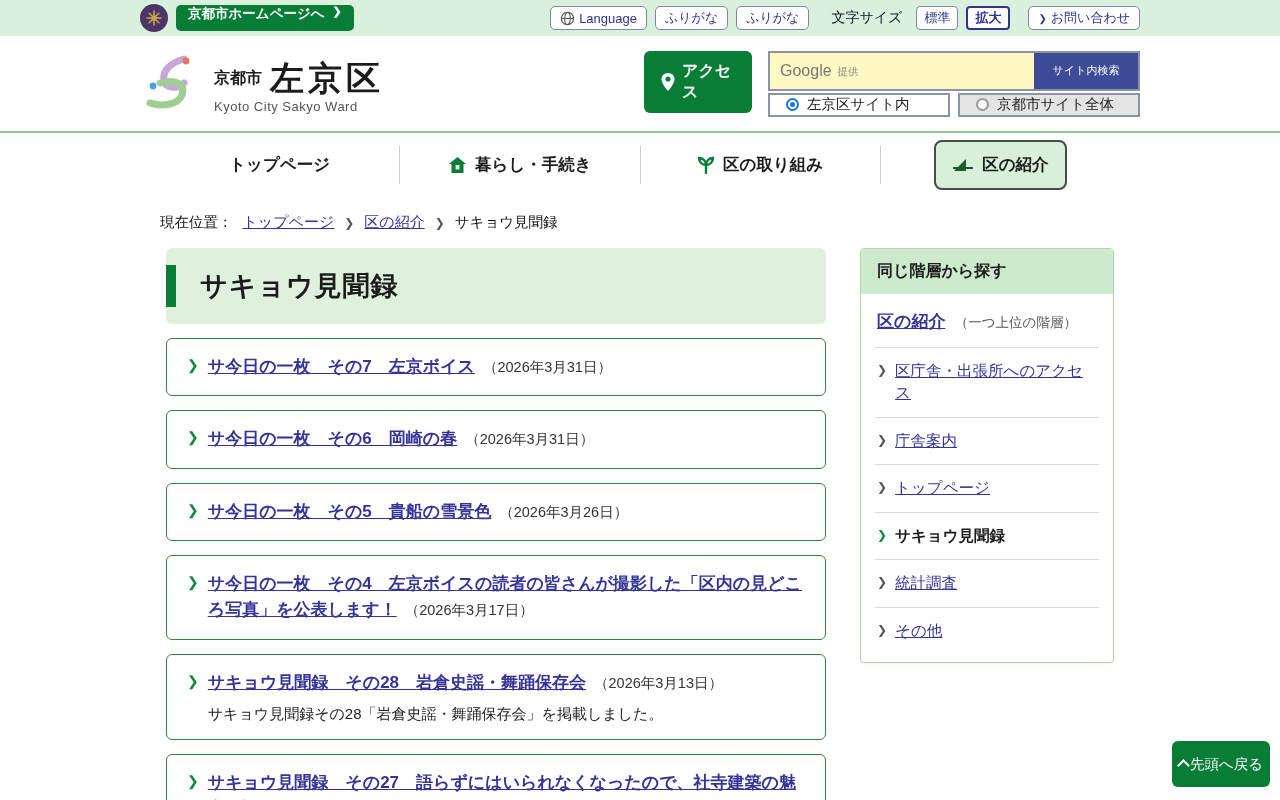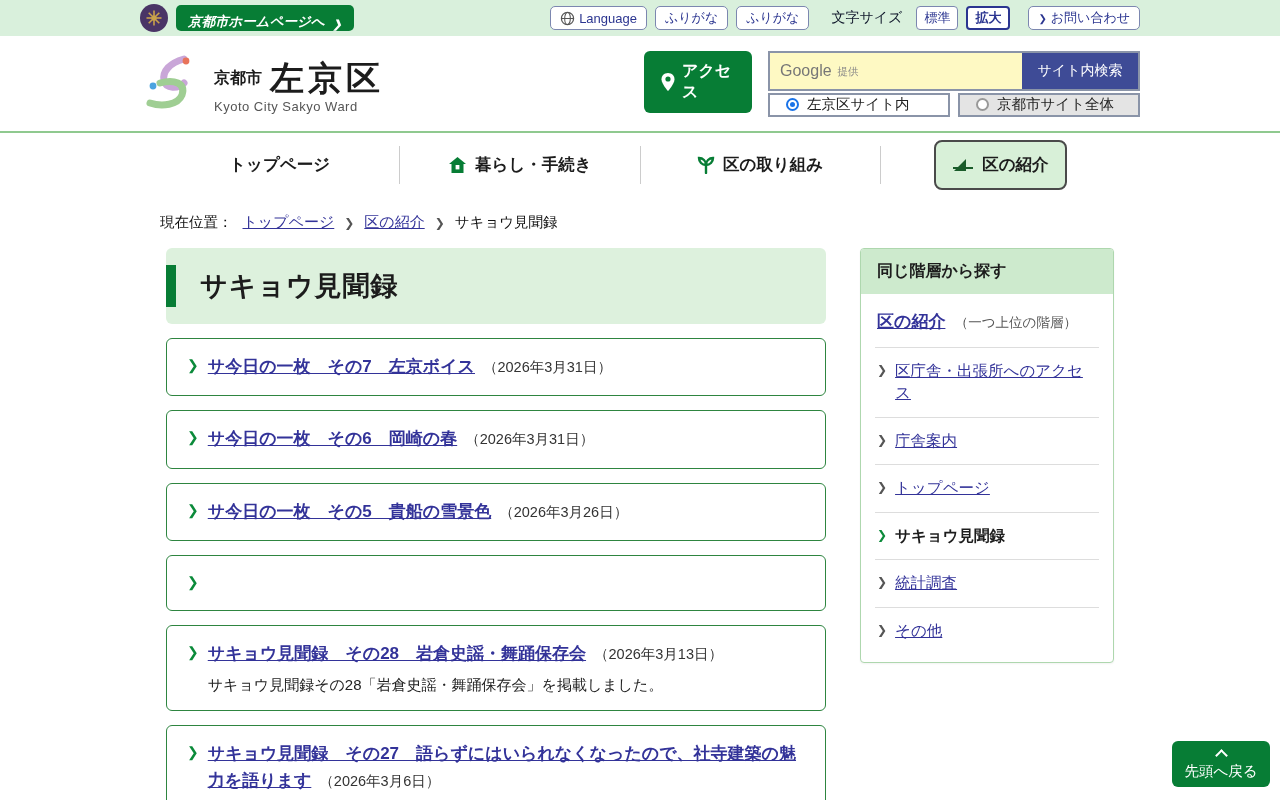--- a/index.html
+++ b/index.html
@@ -14,21 +14,21 @@
   *{margin:0;padding:0;box-sizing:border-box;}
   html,body{width:1280px;height:800px;overflow:hidden;}
   body{font-family:"Liberation Sans","DejaVu Sans",sans-serif;background:#fff;color:var(--dark);}
   a{text-decoration:underline;color:var(--navy);}
 
   
   .topbar{background:var(--pale);height:36px;}
   .topbar-inner{width:1000px;margin:0 auto;height:100%;display:flex;align-items:center;gap:8px;}
   .emblem{width:28px;height:28px;border-radius:50%;background:#4a3566;display:flex;align-items:center;justify-content:center;flex:0 0 auto;}
   .emblem svg{display:block;}
-  .home-btn{background:var(--green);color:#fff;border:none;border-radius:5px;height:26px;padding:0 12px;font-size:13.5px;font-weight:bold;display:flex;align-items:flex-end;gap:8px;cursor:pointer;font-style:italic;}
+  .home-btn{background:var(--green);color:#fff;border:none;border-radius:5px;height:26px;padding:0 12px;font-size:13.5px;font-weight:bold;display:flex;align-items:flex-start;gap:8px;cursor:pointer;}
   .home-btn .chev{color:#fff;font-size:11px;}
   .topbar-spacer{flex:1;}
   .pill{background:#fff;border:1px solid var(--pill-border);border-radius:5px;height:24px;padding:0 9px;font-size:13px;color:#2b3590;display:flex;align-items:center;gap:4px;cursor:pointer;font-family:inherit;}
   .fs-label{font-size:14px;color:#0f172a;margin:0 6px 0 14px;}
   .fs-btn{background:#fff;border:1px solid var(--pill-border);border-radius:4px;height:24px;padding:0 7px;font-size:13px;color:#2b3590;cursor:pointer;font-family:inherit;}
   .fs-btn.active{border-width:2px;border-color:#2b3590;font-weight:bold;}
   .pill .pre-chev{font-size:10px;}
 
   
   .site-header{background:#fff;height:97px;border-bottom:2px solid #8fc98f;}
@@ -40,21 +40,21 @@
   .logo-city{font-size:16px;font-weight:bold;padding-bottom:6px;}
   .logo-ward{font-size:34px;font-weight:600;letter-spacing:4px;line-height:1;}
   .logo-en{font-size:13px;color:#555;margin-top:4px;letter-spacing:.5px;}
   .header-right{margin-left:auto;display:flex;align-items:flex-start;gap:16px;padding-top:0;}
   .access-btn{background:var(--green);color:#fff;border:none;border-radius:6px;width:108px;height:62px;font-size:16px;font-weight:bold;display:flex;align-items:center;justify-content:center;gap:6px;cursor:pointer;line-height:1.3;text-align:left;}
   .search{width:372px;}
   .search-row{display:flex;border:2px solid #8a94a8;height:40px;}
   .search-input{flex:1;background:#fef9c3;display:flex;align-items:center;gap:6px;padding:0 10px;cursor:text;}
   .search-input .g{color:#777;font-size:16px;}
   .search-input .prov{color:#888;font-size:10.5px;padding-top:3px;}
-  .search-btn{background:var(--btn-navy);color:#fff;border:none;width:116px;font-size:14px;cursor:pointer;font-family:inherit;}
+  .search-btn{background:var(--btn-navy);color:#fff;border:none;width:104px;font-size:11px;cursor:pointer;font-family:inherit;}
   .search-scope{display:flex;gap:8px;margin-top:2px;}
   .scope{flex:1;display:flex;align-items:center;gap:8px;border:2px solid #8a94a8;height:24px;padding:0 16px;font-size:14.5px;color:#222;cursor:pointer;}
   .scope.selected{background:#fff;}
   .scope.unselected{background:#e4e4e4;}
   .radio{width:13px;height:13px;border-radius:50%;border:2px solid #999;background:#fff;flex:0 0 auto;position:relative;}
   .radio.on{border-color:#1a73e8;}
   .radio.on::after{content:"";position:absolute;inset:2px;border-radius:50%;background:#1a73e8;}
 
   
   .mainnav{width:960px;margin:0 auto;height:64px;display:flex;align-items:center;}
@@ -89,21 +89,21 @@
   .sb-body{padding:4px 14px 8px;}
   .sb-parent{padding:12px 2px 14px;border-bottom:1px solid #ddd;font-size:13.5px;color:#555;font-family:Liberation Serif, serif;}
   .sb-parent a{font-size:17px;font-weight:bold;margin-right:6px;}
   .sb-item{display:flex;gap:8px;padding:12px 2px;border-bottom:1px solid #ddd;font-size:15.5px;line-height:1.45;align-items:flex-start;}
   .sb-item:last-child{border-bottom:none;}
   .sb-item .chev-s{color:#555;font-weight:bold;font-size:12px;padding-top:2px;flex:0 0 auto;}
   .sb-item.current{font-weight:bold;color:#1c1c1c;}
   .sb-item.current .chev-s{color:#0b8a3a;}
 
   
-  .back-top{position:fixed;right:10px;bottom:13px;background:var(--green);color:#fff;border:none;border-radius:6px;width:98px;height:46px;font-size:14.5px;cursor:pointer;display:flex;flex-direction:column;align-items:center;justify-content:center;gap:2px;font-family:inherit;}
+  .back-top{position:fixed;right:10px;bottom:13px;background:var(--green);color:#fff;border:none;border-radius:6px;width:98px;height:46px;font-size:14.5px;cursor:pointer;display:flex;align-items:center;justify-content:center;gap:2px;font-family:inherit;}
   .up-chev{width:9px;height:9px;border-left:2.5px solid #fff;border-top:2.5px solid #fff;transform:rotate(45deg);margin-top:3px;}
 
   .icon-svg{display:block;}
 </style>
 </head>
 <body>
 
 <div class="topbar">
   <div class="topbar-inner">
     <span class="emblem">
@@ -265,20 +265,23 @@
           </div>
         </div>
         <div class="article">
           <span class="chev-g">❯</span>
           <div>
             <p class="article-title"><a href="#" class="article-link">サ今日の一枚　その5　貴船の雪景色</a><span class="article-date">（2026年3月26日）</span></p>
           </div>
         </div>
         <div class="article">
           <span class="chev-g">❯</span>
+          <div>
+            <p class="article-title"><a href="#" class="article-link">サ今日の一枚　その4　左京ボイスの読者の皆さんが撮影した「区内の見どころ写真」を公表します！</a><span class="article-date">（2026年3月17日）</span></p>
+          </div>
         </div>
         <div class="article">
           <span class="chev-g">❯</span>
           <div>
             <p class="article-title"><a href="#" class="article-link">サキョウ見聞録　その28　岩倉史謡・舞踊保存会</a><span class="article-date">（2026年3月13日）</span></p>
             <div class="article-desc">サキョウ見聞録その28「岩倉史謡・舞踊保存会」を掲載しました。</div>
           </div>
         </div>
         <div class="article">
           <span class="chev-g">❯</span>

